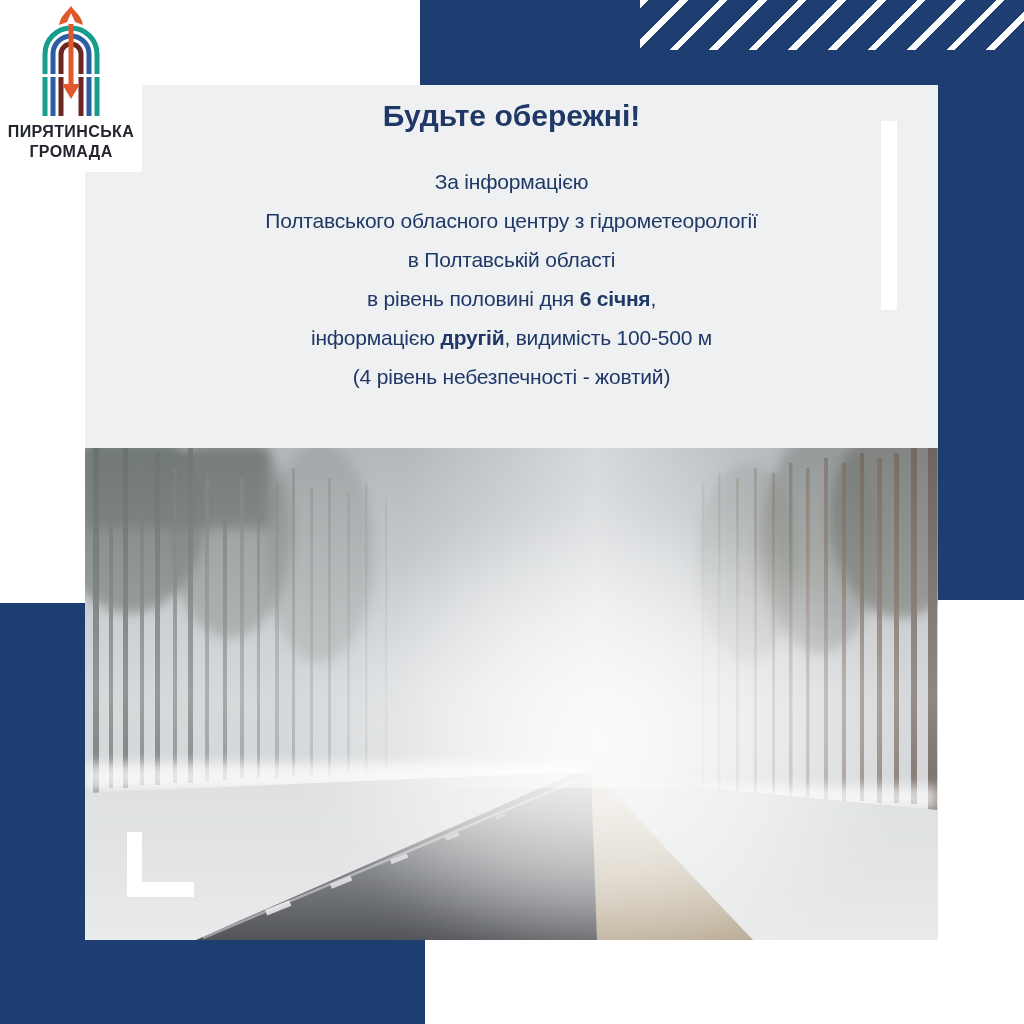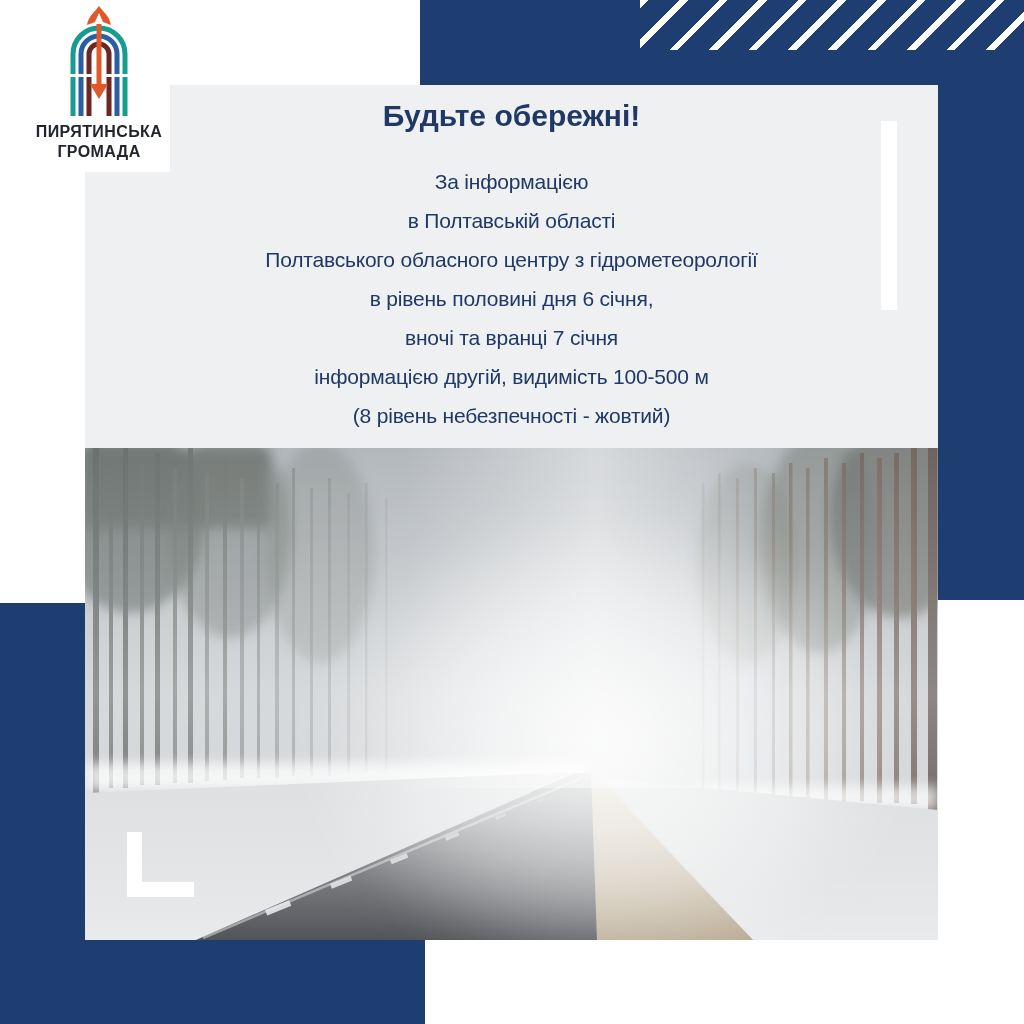--- a/index.html
+++ b/index.html
@@ -19,26 +19,25 @@
   
   .card{
     position:absolute;left:85px;top:85px;width:853px;height:363px;
     background:var(--card);z-index:1;text-align:center;color:var(--text);
   }
   .card h1{
     margin:12px 0 8px 0;font-size:30px;line-height:38px;font-weight:bold;letter-spacing:0;
   }
   .abody{margin-top:27px;font-size:21px;line-height:39px;letter-spacing:-0.2px;}
   .abody .line{white-space:nowrap;}
-  .abody .b{font-weight:normal;}
+  .abody .b{font-weight:bold;}
   
   .logo-badge{
     position:absolute;left:0;top:0;width:142px;height:172px;background:#ffffff;z-index:4;
     text-align:center;
-    margin-left:28px;
   }
   .logo-badge svg{display:block;margin:4px auto 0 auto;}
   .logo-text{font-weight:bold;font-size:16px;line-height:20px;letter-spacing:.4px;color:var(--logotext);}
   
   .white-bar{position:absolute;left:881px;top:121px;width:16px;height:189px;background:#ffffff;z-index:5;}
   
   .photo{position:absolute;left:85px;top:448px;width:853px;height:492px;z-index:1;overflow:hidden;}
   .photo svg{display:block;width:100%;height:100%;}
   .lb{position:absolute;background:#ffffff;z-index:6;}
   .lb-v{left:42px;top:384px;width:15px;height:65px;}
@@ -52,26 +51,25 @@
   <div class="top-navy"></div>
   <div class="right-navy"></div>
   <div class="stripes"></div>
   <div class="left-navy"></div>
   <div class="bottom-navy"></div>
 
   <div class="card">
     <h1>Будьте обережні!</h1>
     <div class="abody">
         <div class="line"><span>За інформацією</span></div>
+        <div class="line"><span>Полтавського обласного центру з гідрометеорології</span></div>
         <div class="line"><span>в Полтавській області</span></div>
-        <div class="line"><span>Полтавського обласного центру з гідрометеорології</span></div>
         <div class="line"><span>в рівень половині дня </span><span class="b">6 січня</span><span>,</span></div>
-        <div class="line"><span>вночі та вранці </span><span class="b">7 січня</span></div>
         <div class="line"><span>інформацією </span><span class="b">другій</span><span>, видимість 100-500 м</span></div>
-        <div class="line"><span>(8 рівень небезпечності - жовтий)</span></div>
+        <div class="line"><span>(4 рівень небезпечності - жовтий)</span></div>
       </div>
   </div>
 
   <div class="logo-badge">
     <svg width="120" height="118" viewBox="0 0 120 118">
       <g fill="none" stroke-linecap="butt">
         <path d="M34,112 L34,50 A26,26 0 0 1 86,50 L86,112" stroke="#179d8e" stroke-width="5"></path>
         <path d="M42,112 L42,50 A18,18 0 0 1 78,50 L78,112" stroke="#2b5fa3" stroke-width="5"></path>
         <path d="M50,112 L50,50 A10,10 0 0 1 70,50 L70,112" stroke="#6d2723" stroke-width="5"></path>
       </g>

